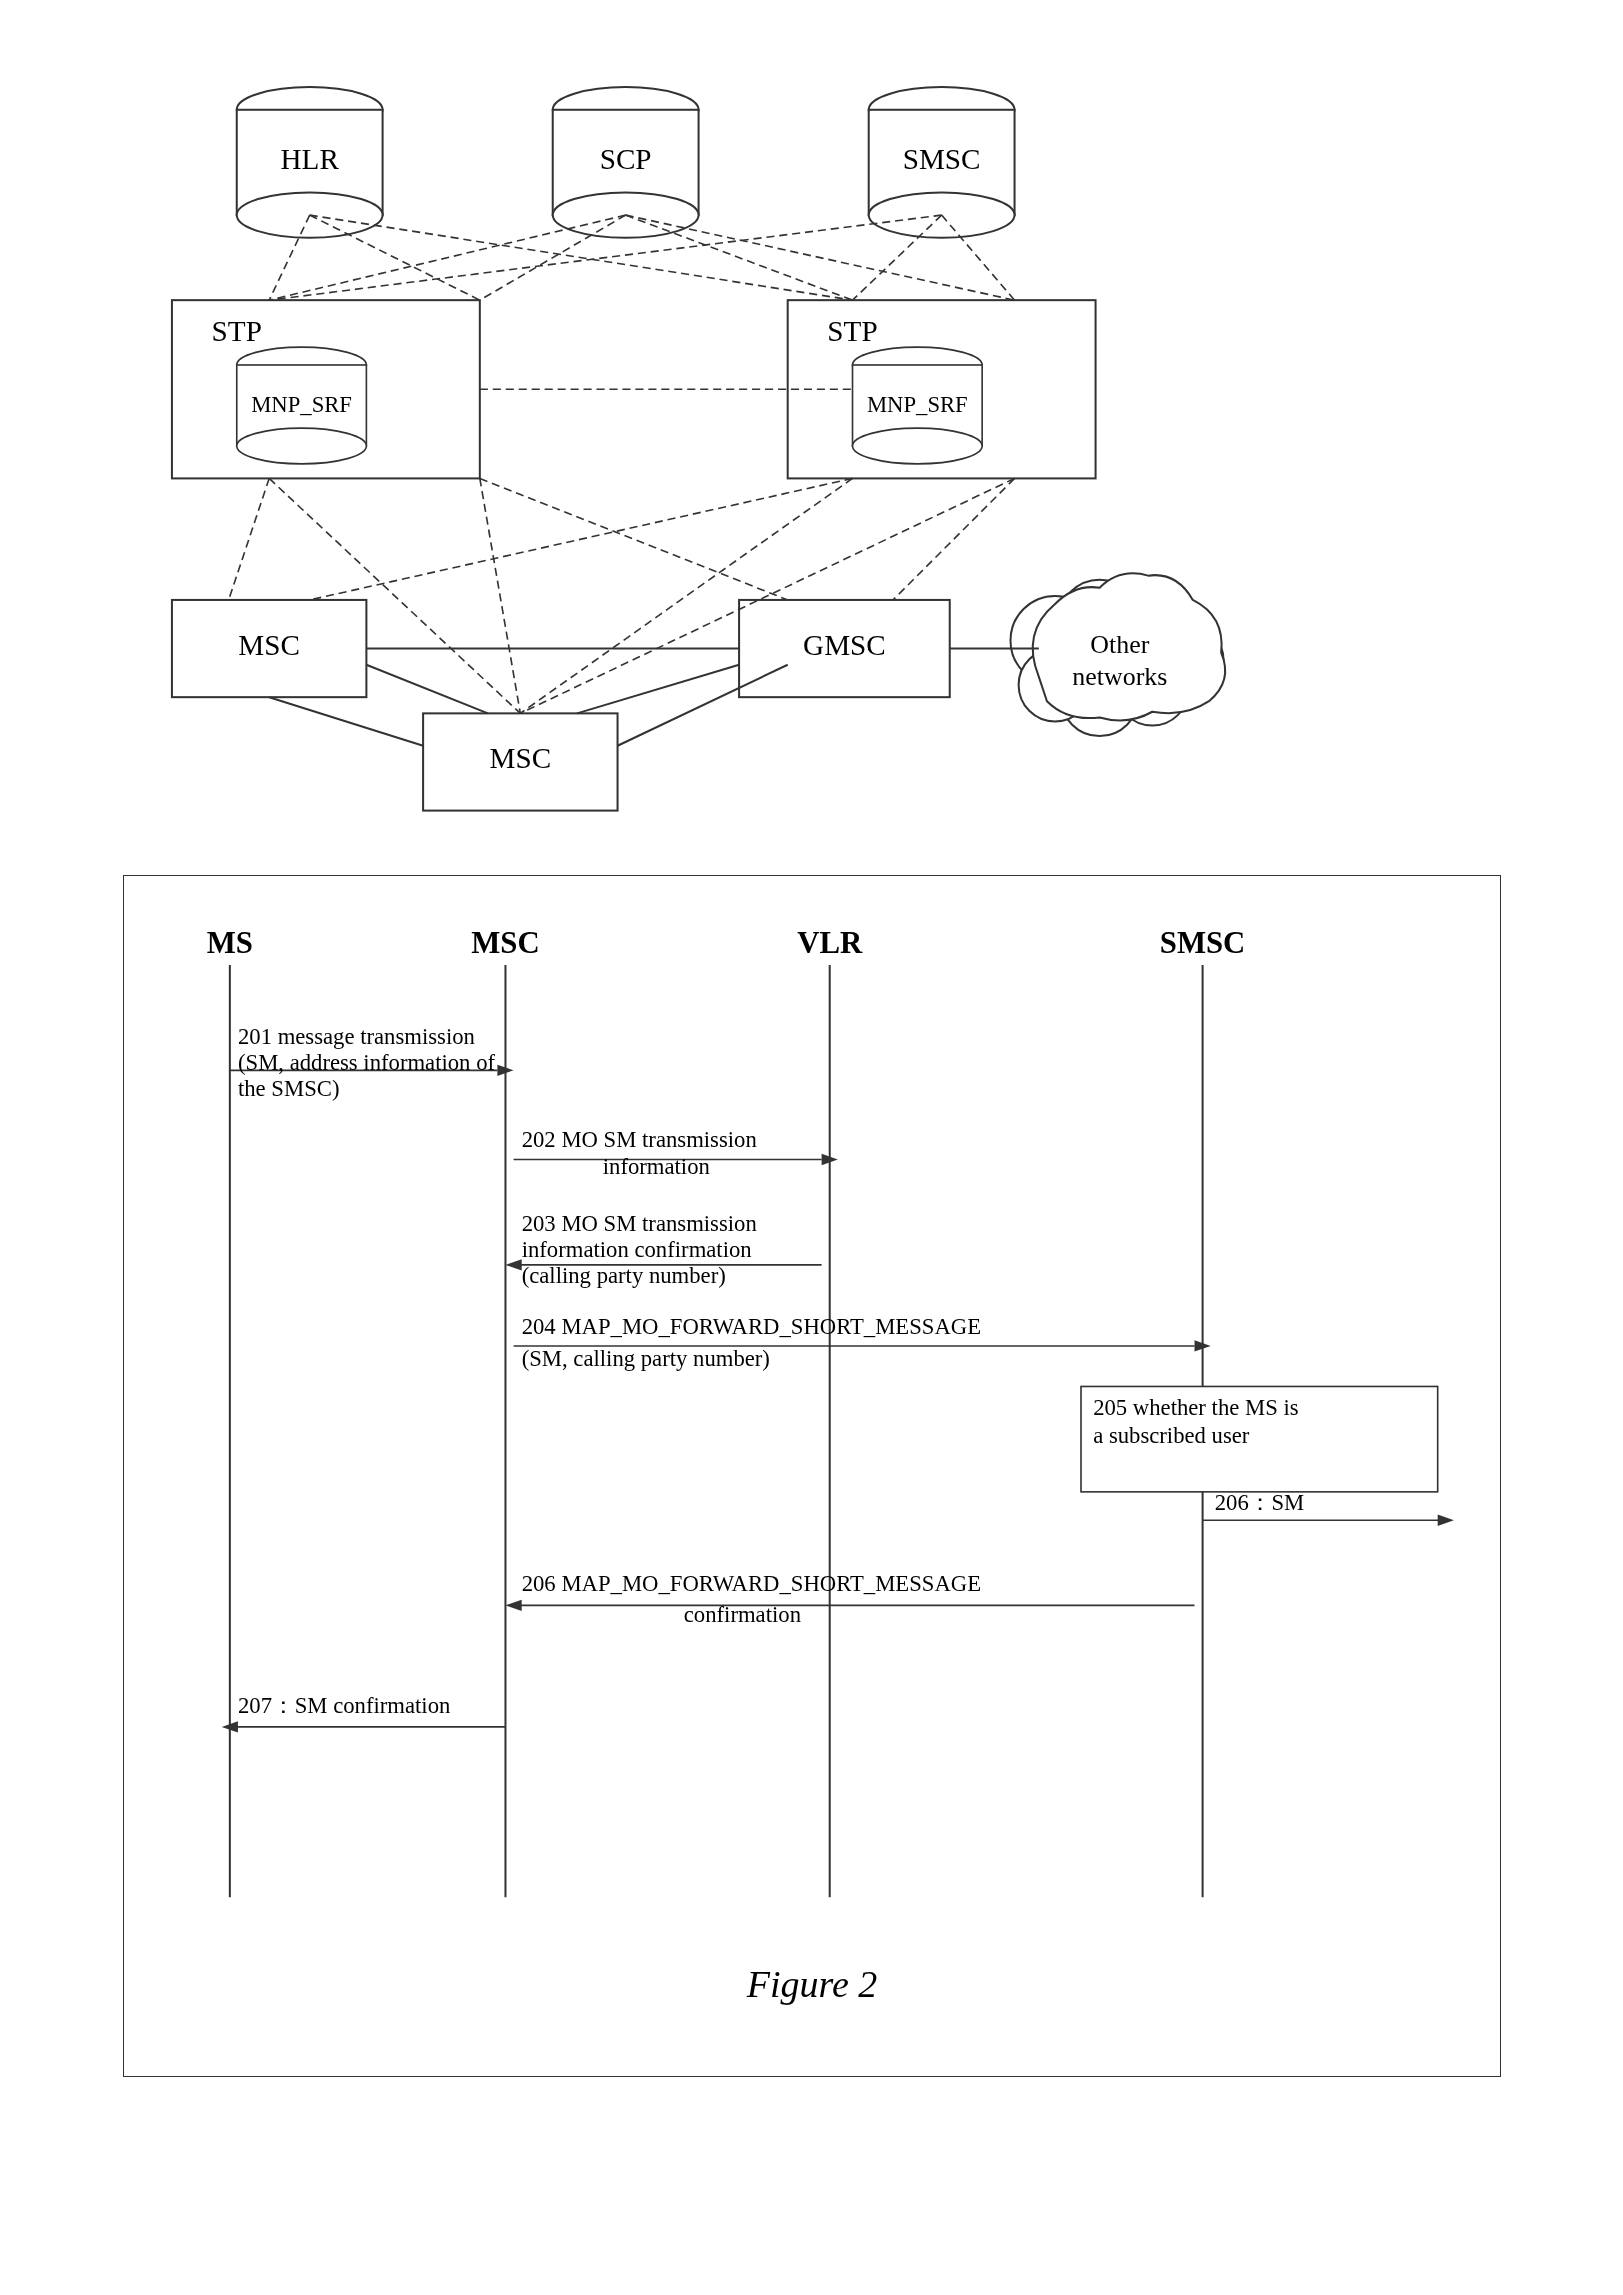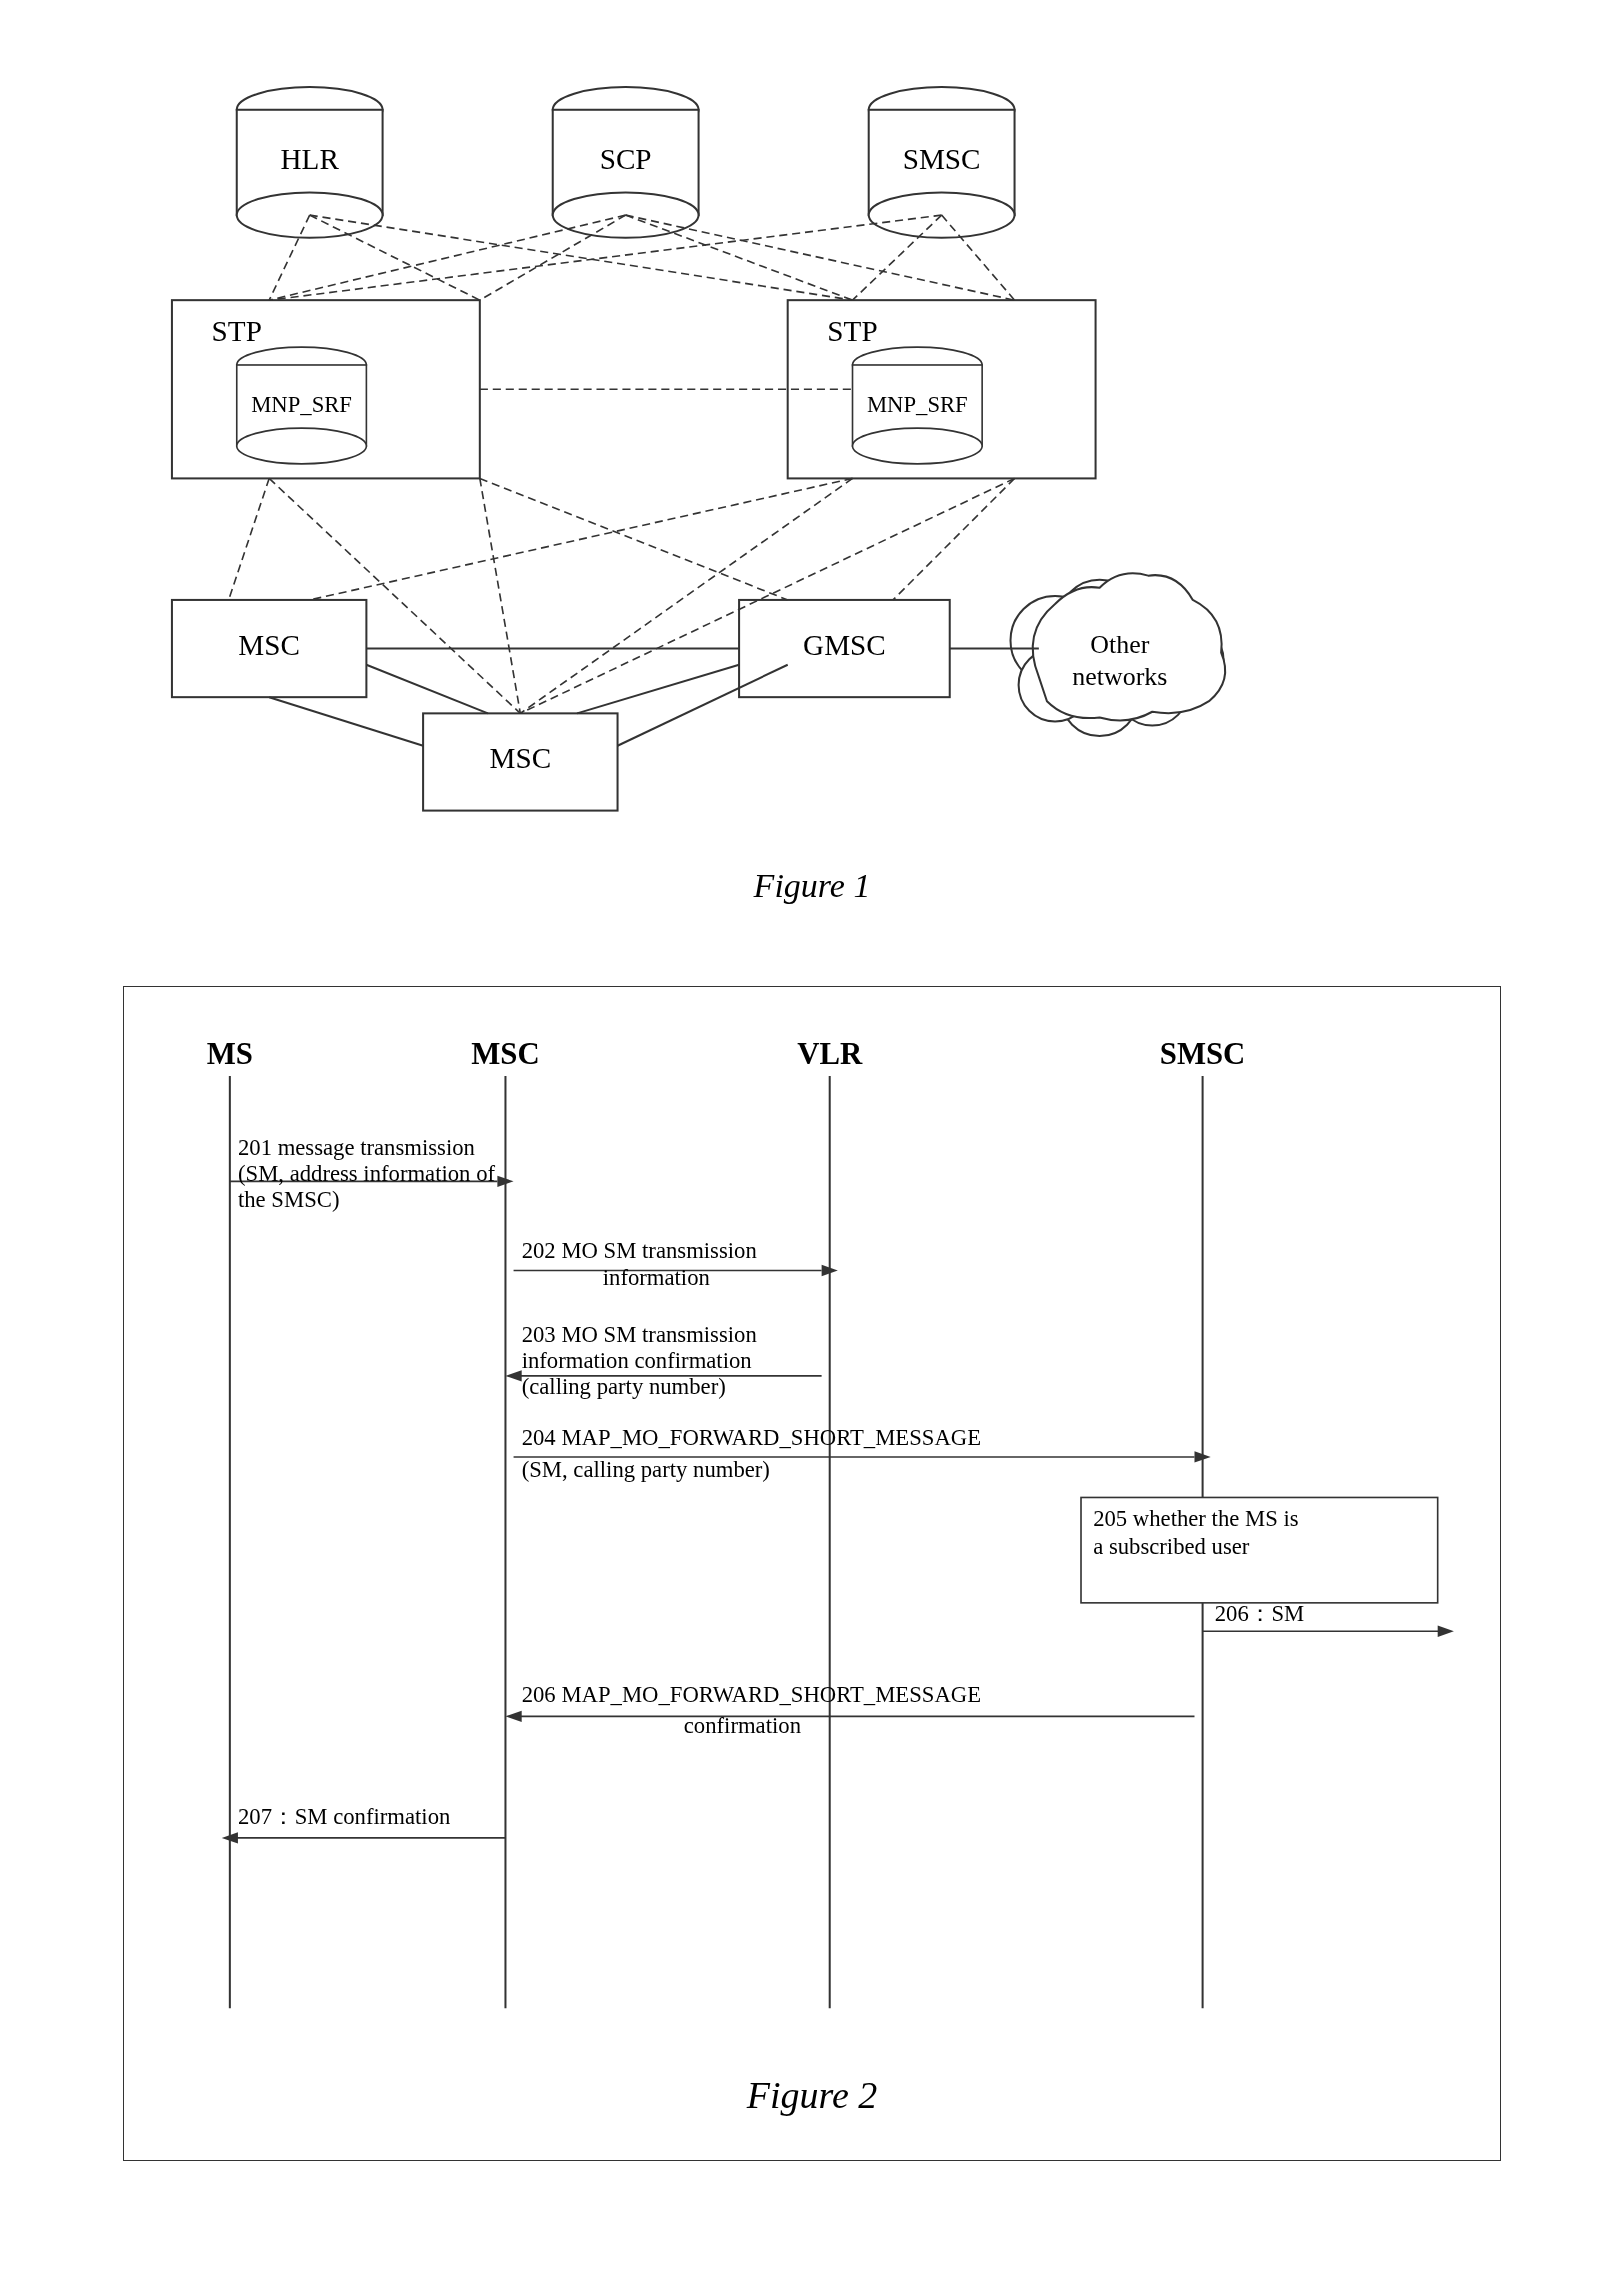--- a/index.html
+++ b/index.html
@@ -37,21 +37,21 @@
     .fig1-svg {
       display: block;
       margin: 0 auto;
     }
 
     
     .figure2-container {
       width: 1378px;
       position: relative;
       border: 1.6px solid #333;
-      padding: 32px 41px 43px 41px;
+      padding: 32px 41px 70px 41px;
     }
 
     .fig2-caption {
       text-align: center;
       font-size: 34px;
       font-style: italic;
       margin-top: 24px;
     }
 
     .fig2-svg {
@@ -169,21 +169,20 @@
       <line x1="180" y1="800" x2="370" y2="860" stroke="#333" stroke-width="2.5"></line>
       <line x1="610" y1="860" x2="820" y2="760" stroke="#333" stroke-width="2.5"></line>
 
       <line x1="300" y1="760" x2="450" y2="820" stroke="#333" stroke-width="2.5"></line>
       <line x1="560" y1="820" x2="760" y2="760" stroke="#333" stroke-width="2.5"></line>
 
       <line x1="1020" y1="740" x2="1130" y2="740" stroke="#333" stroke-width="2.5"></line>
 
     </svg>
 
-    <div class="fig1-caption">Figure 1</div>
   </div>
 
   <div class="figure2-container">
     <svg class="fig2-svg" width="1297" height="1038" viewBox="0 0 1600 1280">
 
       <text x="80" y="55" text-anchor="middle" font-size="38" font-family="Times New Roman" font-weight="bold">MS</text>
       <text x="420" y="55" text-anchor="middle" font-size="38" font-family="Times New Roman" font-weight="bold">MSC</text>
       <text x="820" y="55" text-anchor="middle" font-size="38" font-family="Times New Roman" font-weight="bold">VLR</text>
       <text x="1280" y="55" text-anchor="middle" font-size="38" font-family="Times New Roman" font-weight="bold">SMSC</text>
 

